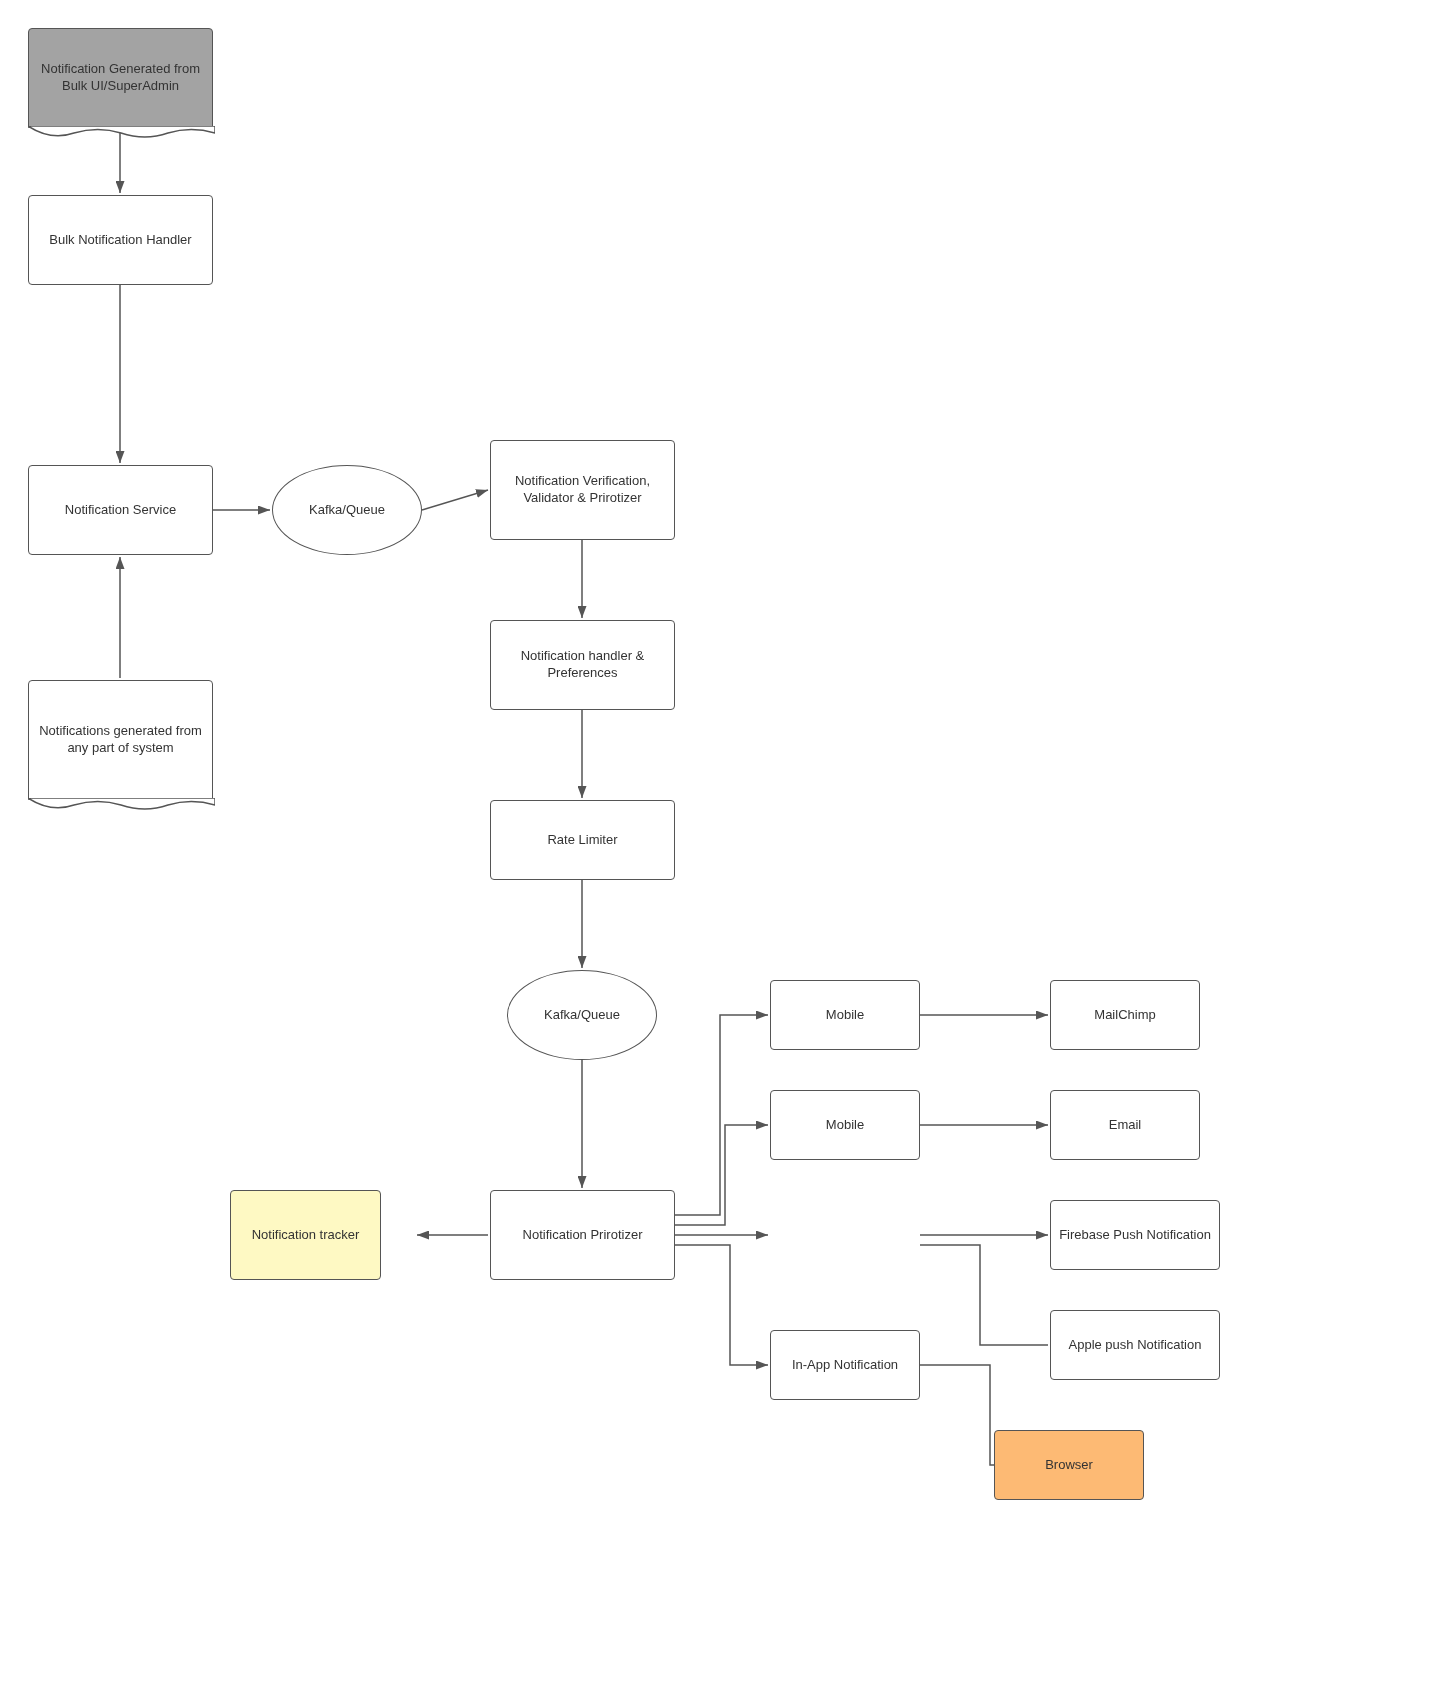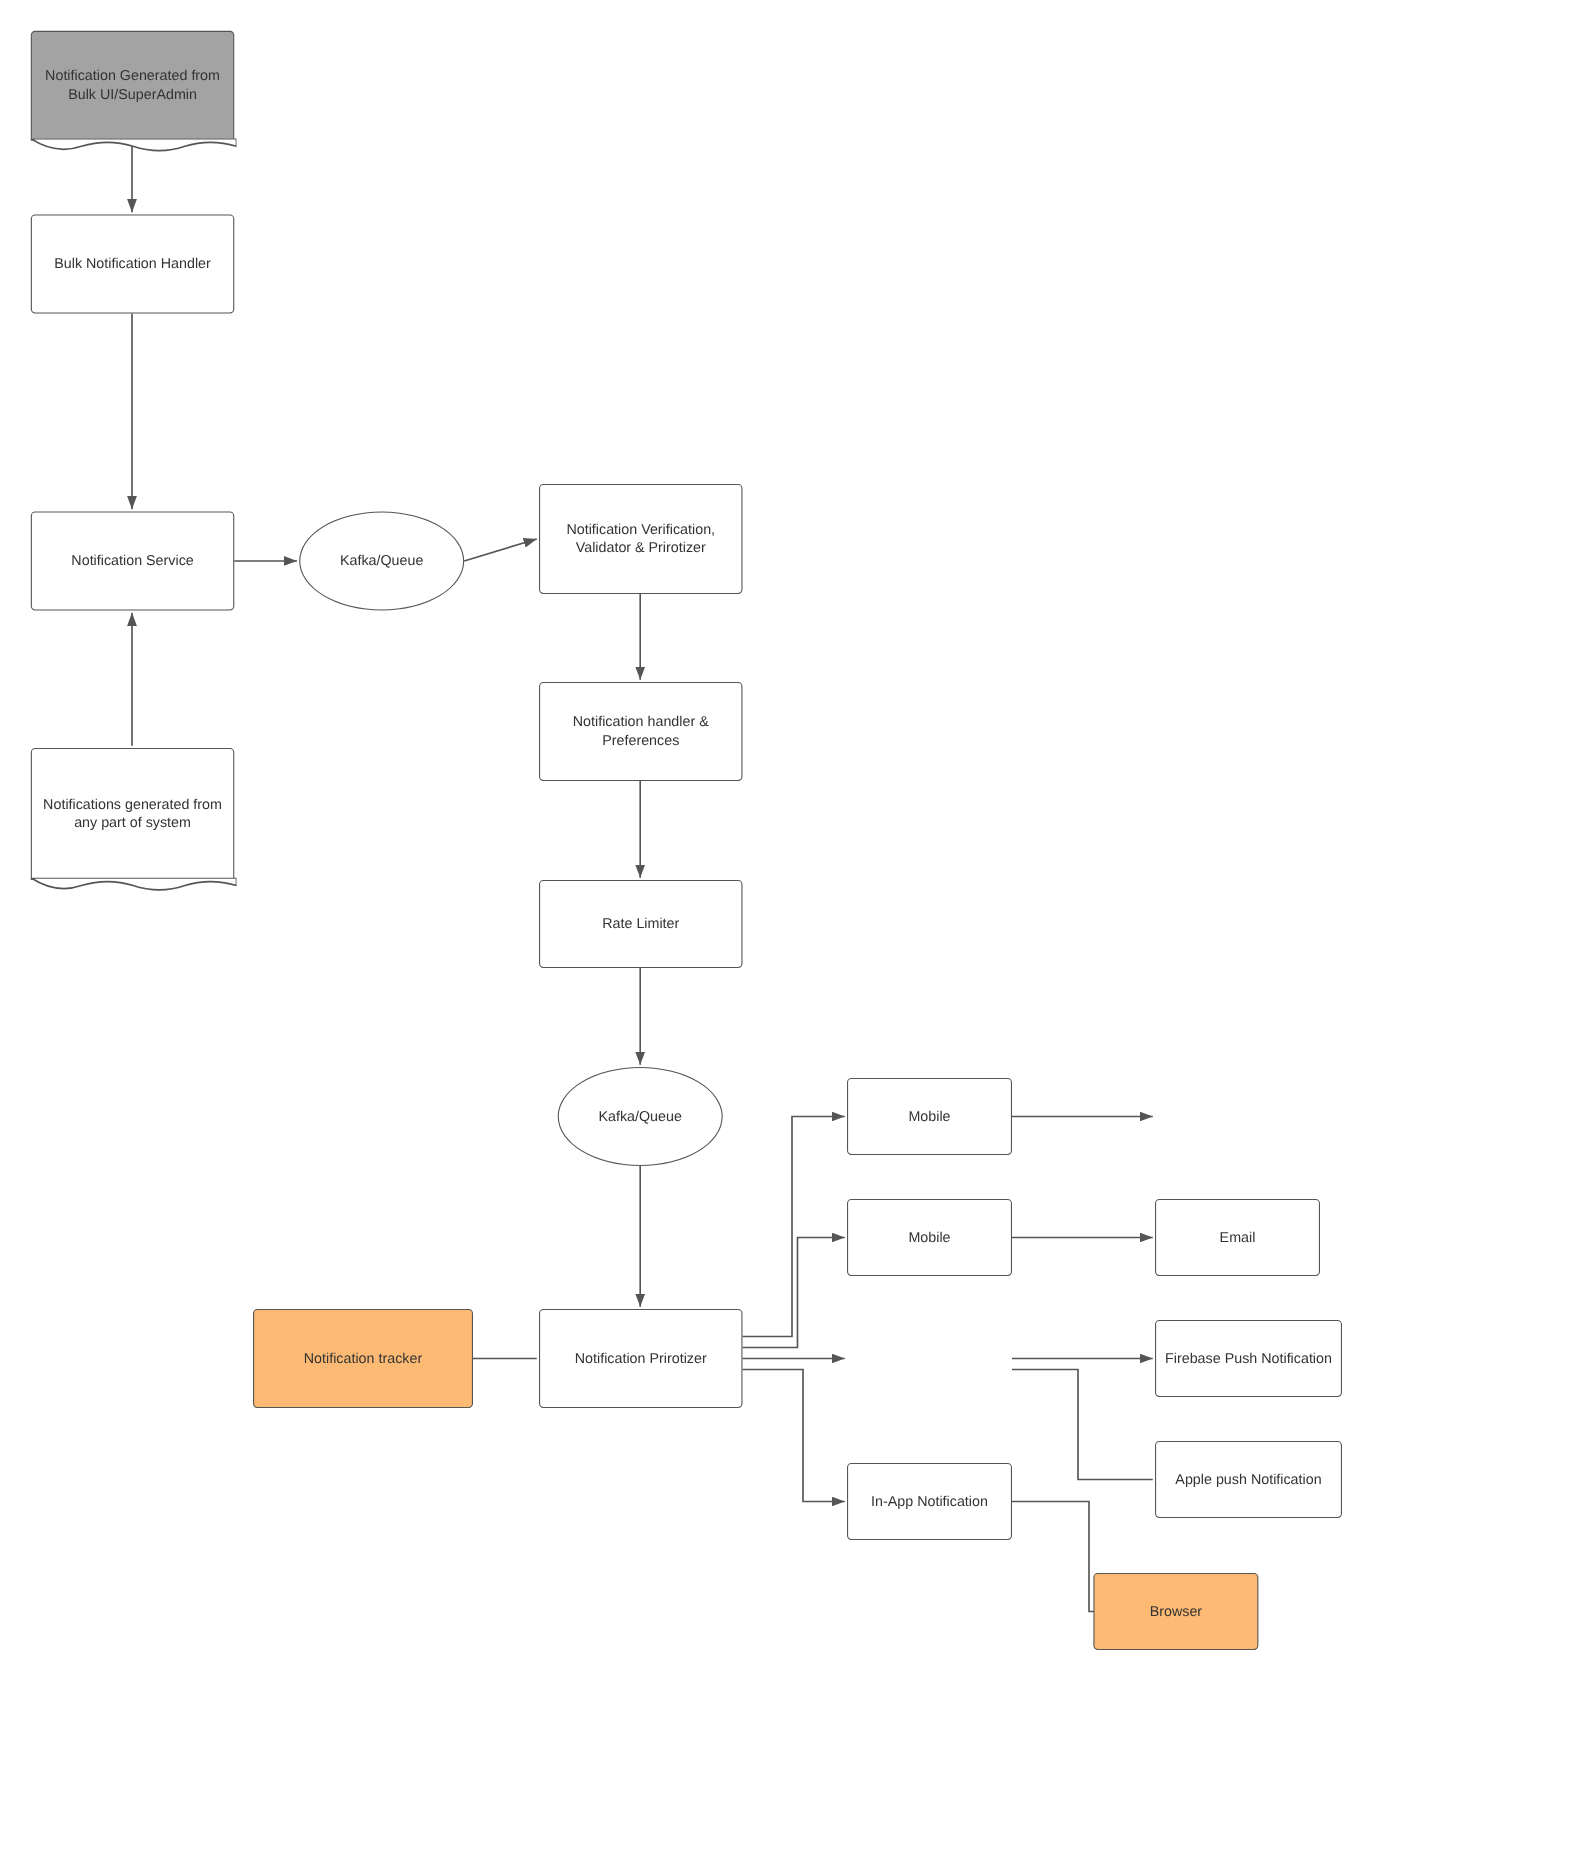--- a/index.html
+++ b/index.html
@@ -150,37 +150,40 @@
   </div>
 
   <div class="node node-circle" style="left: 507px; top: 970px; width: 150px; height: 90px; position: absolute; display: flex; align-items: center; justify-content: center; text-align: center; background: rgb(255, 255, 255); border: 1.5px solid rgb(85, 85, 85); padding: 8px; line-height: 1.3;">
     <span>Kafka/Queue</span>
   </div>
 
   <div class="node node-rect" style="left: 490px; top: 1190px; width: 185px; height: 90px; position: absolute; display: flex; align-items: center; justify-content: center; text-align: center; background: rgb(255, 255, 255); border: 1.5px solid rgb(85, 85, 85); padding: 8px; line-height: 1.3;">
     <span>Notification Prirotizer</span>
   </div>
 
-  <div class="node node-rect" style="left: 230px; top: 1190px; width: 200px; height: 90px; position: absolute; display: flex; align-items: center; justify-content: center; text-align: center; background: #fdba74; border: 1.5px solid rgb(85, 85, 85); padding: 8px; line-height: 1.3;">
+  <div class="node node-rect" style="left: 230px; top: 1190px; width: 151px; height: 90px; position: absolute; display: flex; align-items: center; justify-content: center; text-align: center; background: #fef9c3; border: 1.5px solid rgb(85, 85, 85); padding: 8px; line-height: 1.3;">
     <span>Notification tracker</span>
   </div>
 
   <div class="node node-rect" style="left: 770px; top: 980px; width: 150px; height: 70px; position: absolute; display: flex; align-items: center; justify-content: center; text-align: center; background: rgb(255, 255, 255); border: 1.5px solid rgb(85, 85, 85); padding: 8px; line-height: 1.3;">
     <span>Mobile</span>
   </div>
 
   <div class="node node-rect" style="left: 770px; top: 1090px; width: 150px; height: 70px; position: absolute; display: flex; align-items: center; justify-content: center; text-align: center; background: rgb(255, 255, 255); border: 1.5px solid rgb(85, 85, 85); padding: 8px; line-height: 1.3;">
     <span>Mobile</span>
   </div>
 
 
   <div class="node node-rect" style="left: 770px; top: 1330px; width: 150px; height: 70px; position: absolute; display: flex; align-items: center; justify-content: center; text-align: center; background: rgb(255, 255, 255); border: 1.5px solid rgb(85, 85, 85); padding: 8px; line-height: 1.3;">
     <span>In-App Notification</span>
   </div>
 
+  <div class="node node-rect" style="left: 1050px; top: 980px; width: 150px; height: 70px; position: absolute; display: flex; align-items: center; justify-content: center; text-align: center; background: rgb(255, 255, 255); border: 1.5px solid rgb(85, 85, 85); padding: 8px; line-height: 1.3;">
+    <span>MailChimp</span>
+  </div>
 
   <div class="node node-rect" style="left: 1050px; top: 1090px; width: 150px; height: 70px; position: absolute; display: flex; align-items: center; justify-content: center; text-align: center; background: rgb(255, 255, 255); border: 1.5px solid rgb(85, 85, 85); padding: 8px; line-height: 1.3;">
     <span>Email</span>
   </div>
 
   <div class="node node-rect" style="left: 1050px; top: 1200px; width: 170px; height: 70px; position: absolute; display: flex; align-items: center; justify-content: center; text-align: center; background: rgb(255, 255, 255); border: 1.5px solid rgb(85, 85, 85); padding: 8px; line-height: 1.3;">
     <span>Firebase Push Notification</span>
   </div>
 
   <div class="node node-rect" style="left: 1050px; top: 1310px; width: 170px; height: 70px; position: absolute; display: flex; align-items: center; justify-content: center; text-align: center; background: rgb(255, 255, 255); border: 1.5px solid rgb(85, 85, 85); padding: 8px; line-height: 1.3;">

